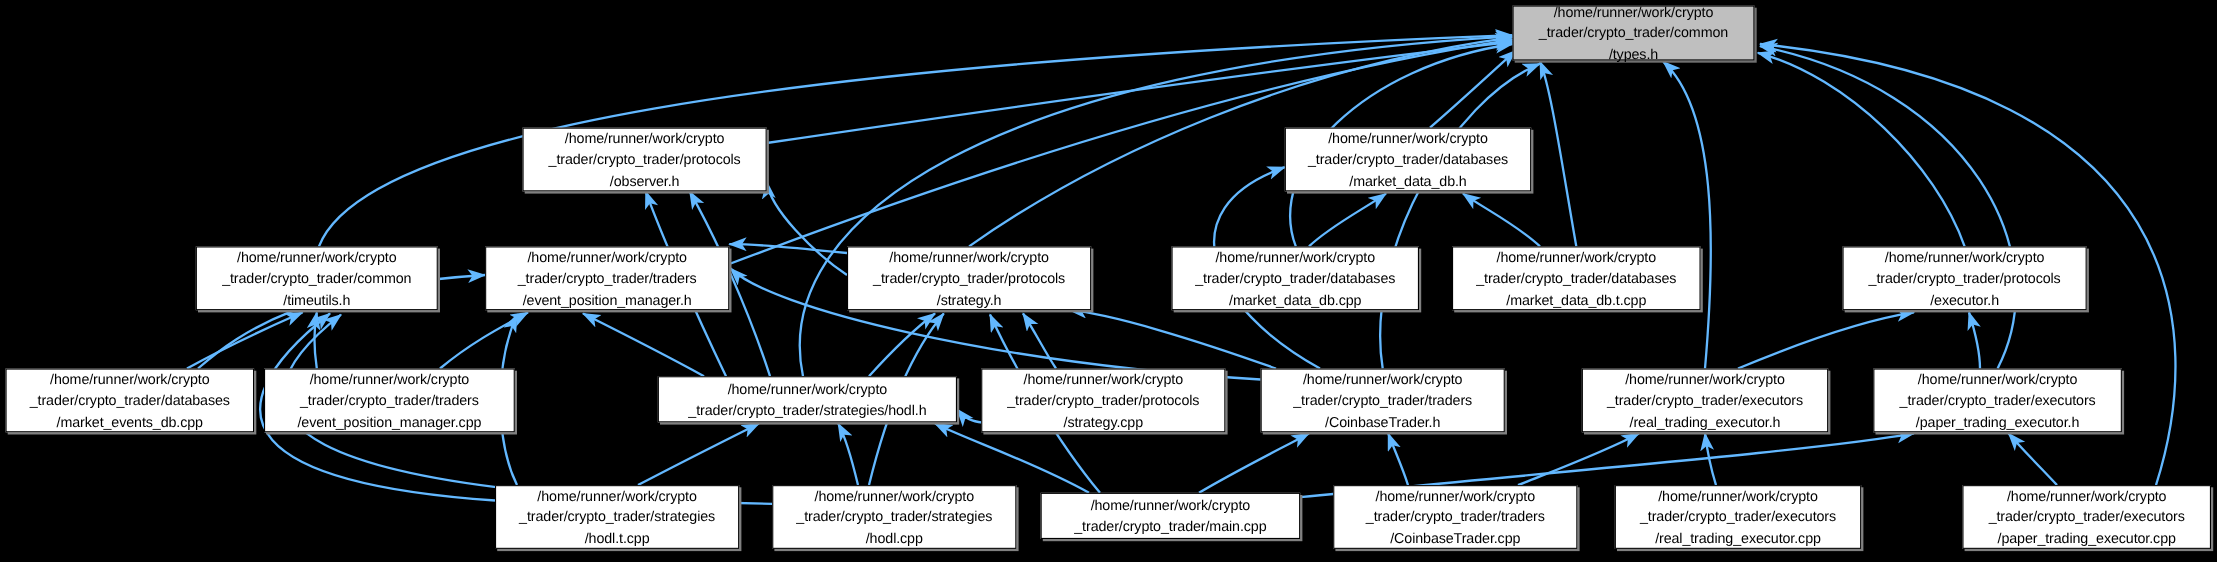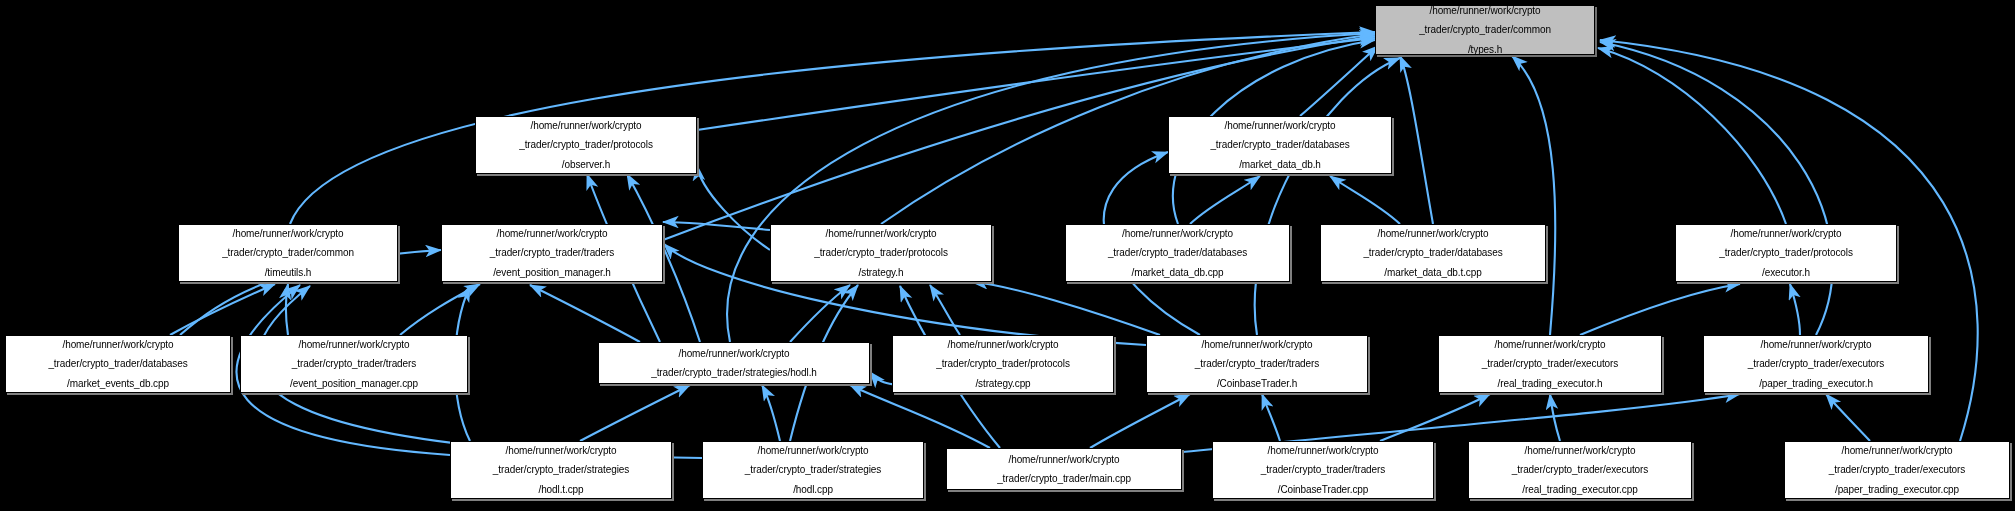--- a/index.html
+++ b/index.html
@@ -16,21 +16,21 @@
     position:absolute;
     box-sizing:border-box;
     background:#ffffff;
     border:1px solid #000000;
     box-shadow:2px 2px 0 0 #808080;
     display:flex;
     align-items:center;
     justify-content:center;
     text-align:center;
     color:#000000;
-    font-size:10px;
+    font-size:13px;
     line-height:19.5px;
     letter-spacing:-0.1px;
     white-space:pre-line;
     z-index:5;
     padding:0 3px;
   }
   .node.root{
     background:#bfbfbf;
     box-shadow:2px 2px 0 0 #707070;
     z-index:6;

